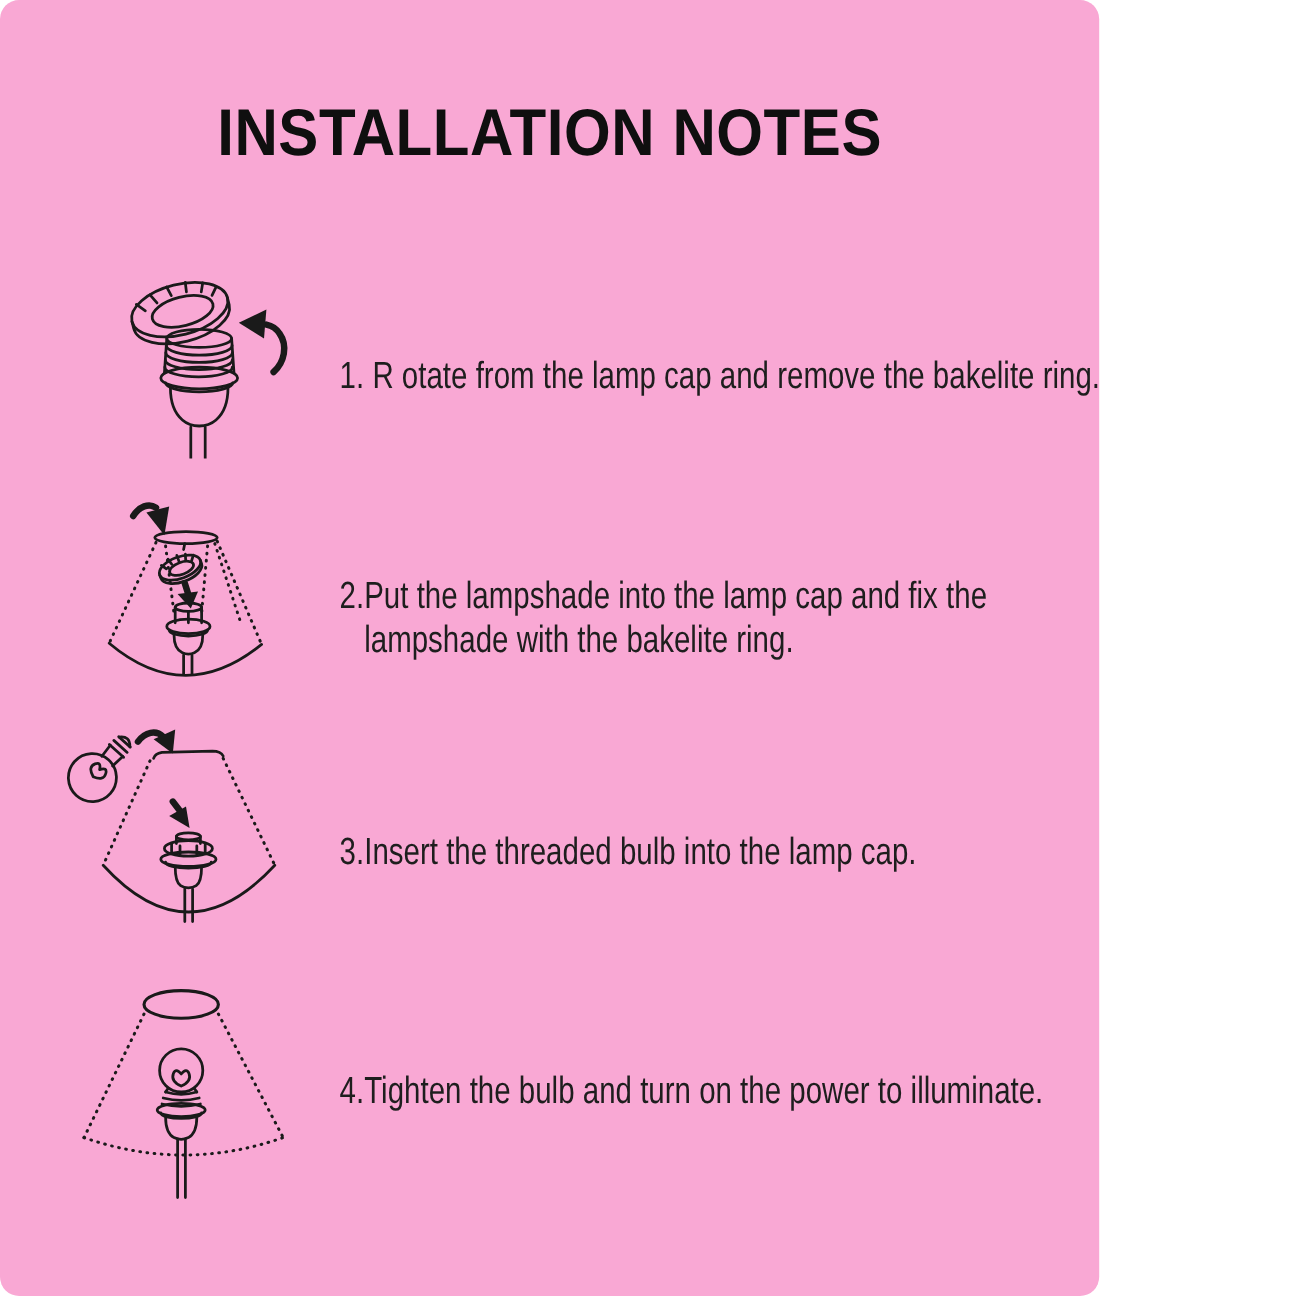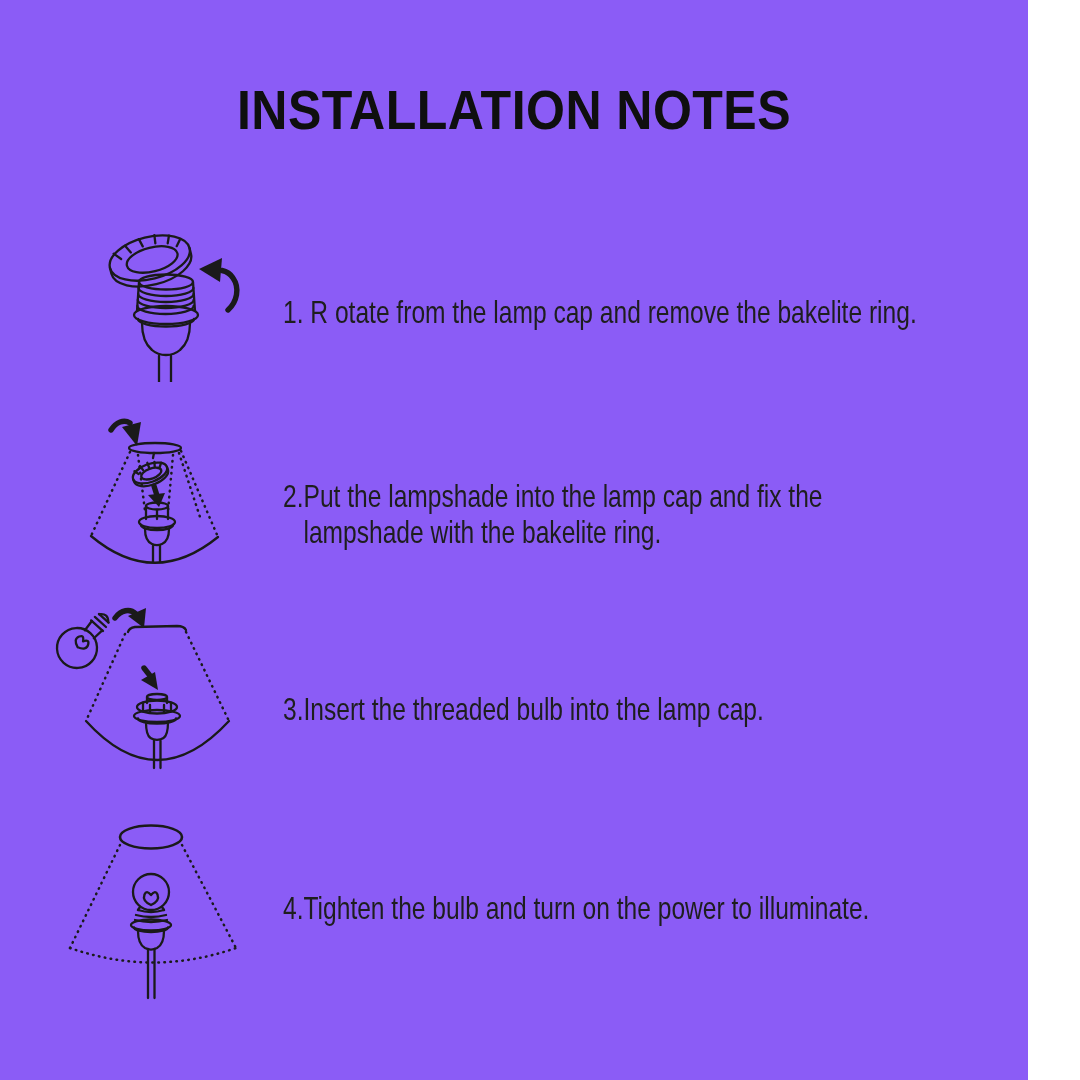--- a/index.html
+++ b/index.html
@@ -1,22 +1,23 @@
 <!DOCTYPE html>
 <html><head>
 <meta charset="utf-8">
 <style>
   html,body{margin:0;padding:0;background:#ffffff;}
   .page{
     position:relative;
-    width:1028px;height:1080px;
-    background:#8b5cf6;
+    width:916px;height:1080px;
+    background:#f9a8d4;
     overflow:hidden;
     font-family:"Liberation Sans","DejaVu Sans",sans-serif;
     color:#1d1d1d;
+    border-radius:16px;
   }
   .title{
     position:absolute;
     top:82px;left:0;width:100%;
     margin:0;
     text-align:center;
     font-size:55px;line-height:56px;
     font-weight:700;
     letter-spacing:0.5px;
     color:#0f0f0f;

